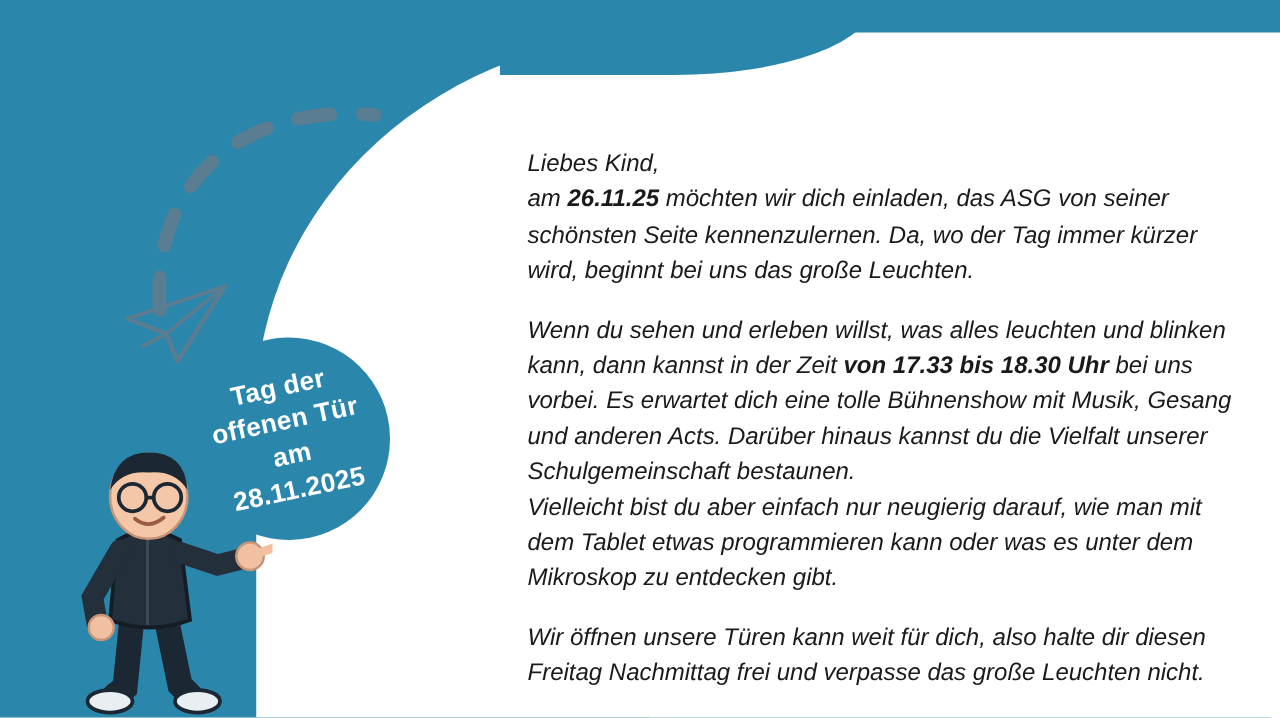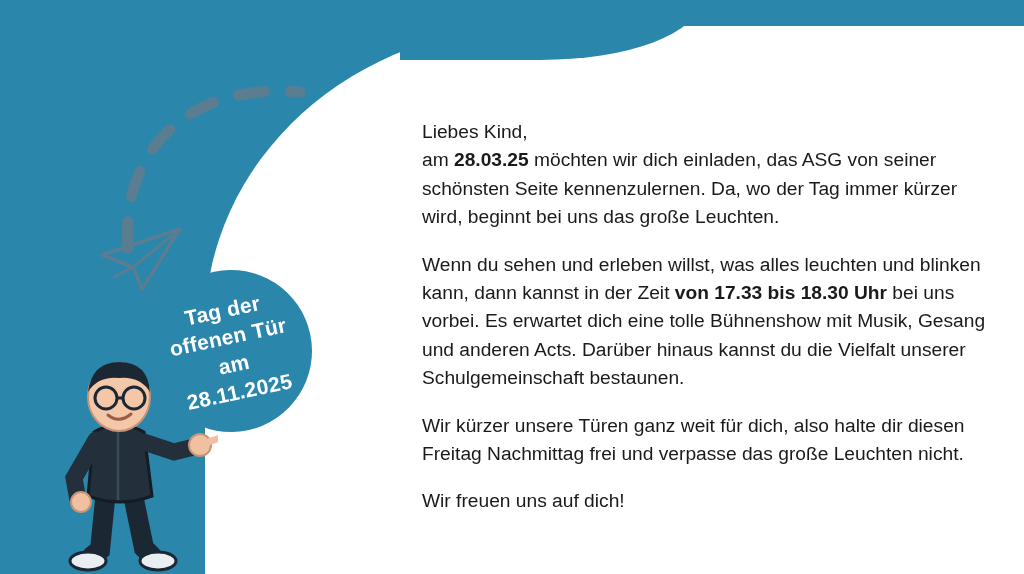--- a/index.html
+++ b/index.html
@@ -114,20 +114,21 @@
     left: 422px;
     top: 118px;
     width: 580px;
     color: #1a1a1a;
     font-size: 19.2px;
     line-height: 1.48;
     font-family: "Liberation Sans", sans-serif;
   }
   .letter p {
     margin: 0 0 0 0;
+    font-style: italic;
   }
   .para-gap {
     height: 19px;
   }
   .letter b {
     font-weight: bold;
   }
 </style>
 </head>
 <body>
@@ -180,23 +181,24 @@
 
     <circle cx="58" cy="38" r="11" fill="none" stroke="#1b2733" stroke-width="3"></circle>
     <circle cx="86" cy="38" r="11" fill="none" stroke="#1b2733" stroke-width="3"></circle>
     <path d="M69,38 L75,38" stroke="#1b2733" stroke-width="3"></path>
 
     <path d="M60,55 Q71,64 83,54" stroke="#9c5b45" stroke-width="3" fill="none" stroke-linecap="round"></path>
   </svg>
 
   <div class="letter">
     <p>Liebes Kind,</p>
-    <p><span>am </span><b>28.03.25</b><span> möchten wir dich einladen, das ASG von seiner schönsten Seite kennenzulernen. Da, wo der Tag immer kürzer wird, beginnt bei uns das große Leuchten.</span></p>
+    <p><span>am </span><b>26.11.25</b><span> möchten wir dich einladen, das ASG von seiner schönsten Seite kennenzulernen. Da, wo der Tag immer kürzer wird, beginnt bei uns das große Leuchten.</span></p>
     <div class="para-gap"></div>
     <p><span>Wenn du sehen und erleben willst, was alles leuchten und blinken kann, dann kannst in der Zeit </span><b>von 17.33 bis 18.30 Uhr</b><span> bei uns vorbei. Es erwartet dich eine tolle Bühnenshow mit Musik, Gesang und anderen Acts. Darüber hinaus kannst du die Vielfalt unserer Schulgemeinschaft bestaunen.</span></p>
+    <p>Vielleicht bist du aber einfach nur neugierig darauf, wie man mit dem Tablet etwas programmieren kann oder was es unter dem Mikroskop zu entdecken gibt.</p>
     <div class="para-gap"></div>
-    <p>Wir kürzer unsere Türen ganz weit für dich, also halte dir diesen Freitag Nachmittag frei und verpasse das große Leuchten nicht.</p>
+    <p>Wir öffnen unsere Türen kann weit für dich, also halte dir diesen Freitag Nachmittag frei und verpasse das große Leuchten nicht.</p>
     <div class="para-gap"></div>
     <p>Wir freuen uns auf dich!</p>
 
   </div>
 
 </div>
 
 </body></html>

